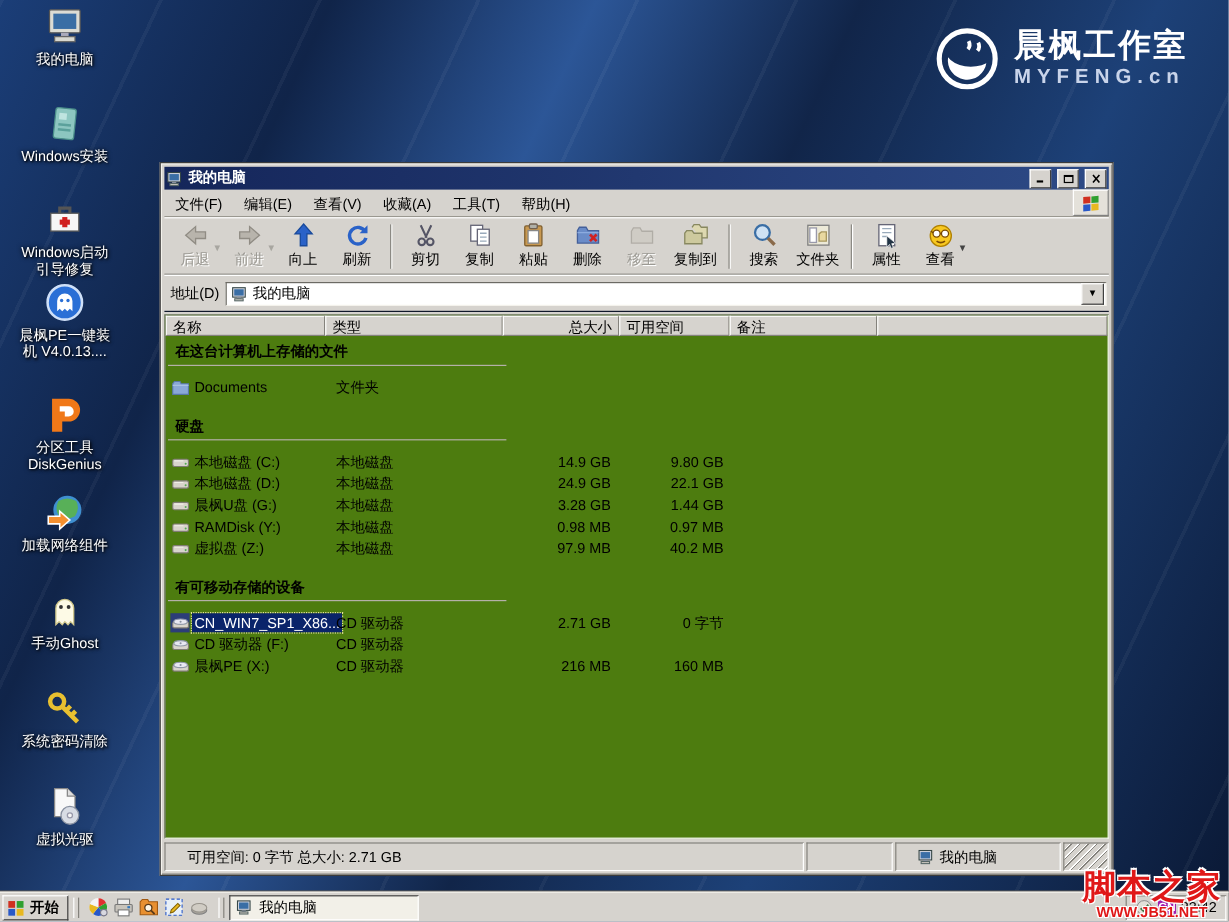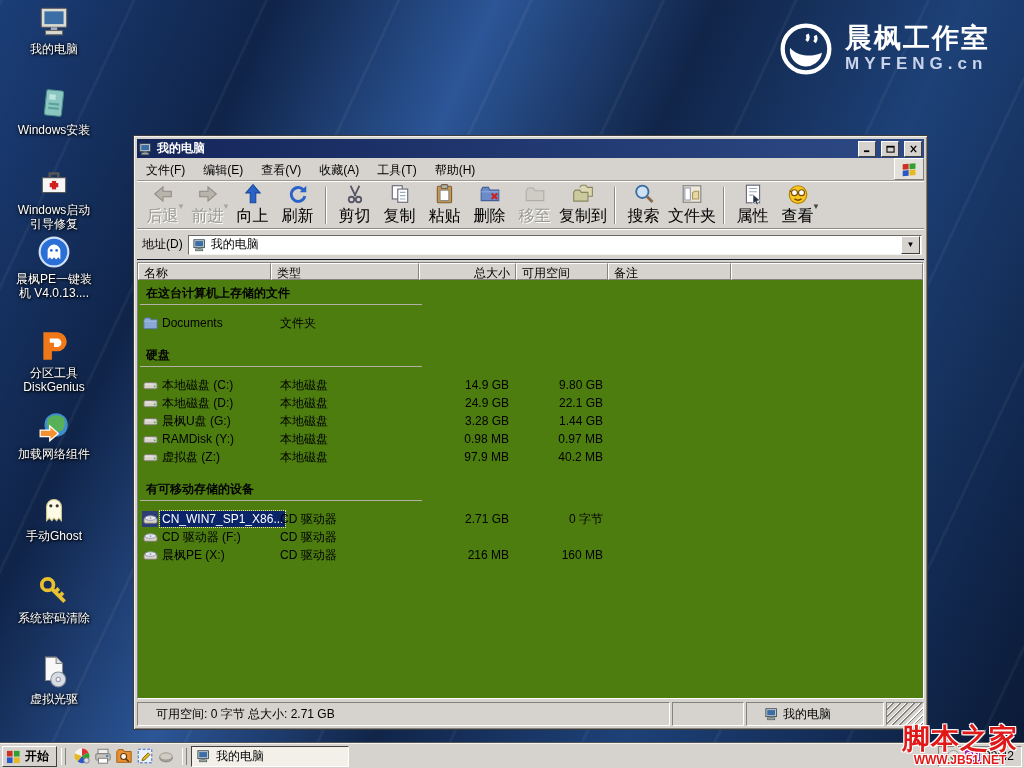--- a/index.html
+++ b/index.html
@@ -39,21 +39,21 @@
   .menu-item{padding:4px 9px 0 9px}
   .win-flag{margin-left:auto;width:28px;border:1px solid;border-color:#fff #808080 #808080 #fff;
     display:flex;align-items:center;justify-content:center;background:#e4e1da}
   .win-flag svg{width:17px;height:17px}
 
   .toolbar{height:44px;display:flex;align-items:center;padding:1px 3px;border-top:1px solid #fff;
     border-bottom:1px solid #8c8a84;flex:none}
   .tool-btn{position:relative;min-width:45px;height:41px;display:flex;flex-direction:column;
     align-items:center;justify-content:center;gap:1px;padding:0 2px;box-sizing:border-box}
   .tool-btn .icon svg{width:22px;height:22px}
-  .tlabel{font-size:16px;white-space:nowrap}
+  .tlabel{font-size:12px;white-space:nowrap}
   .tool-btn.disabled .tlabel{color:#9c9a94;text-shadow:1px 1px 0 #fff}
   .drop{position:absolute;right:0;top:17px;font-size:8px;color:#444}
   .tool-btn.disabled .drop{color:#a8a6a0}
   .tool-sep{width:0;height:37px;border-left:1px solid #8c8a84;border-right:1px solid #fff;margin:0 5px}
 
   .addressbar{height:25px;display:flex;align-items:center;padding:2px 2px;gap:5px;
     border-top:1px solid #fff;border-bottom:1px solid #0f172a;flex:none}
   .addr-label{padding-left:3px}
   .addr-combo{flex:1;height:20px;background:#fff;border:1px solid;border-color:#6c6a64 #f4f2ec #f4f2ec #6c6a64;
     display:flex;align-items:center;gap:4px;padding:1px 1px 1px 4px;box-sizing:border-box}

